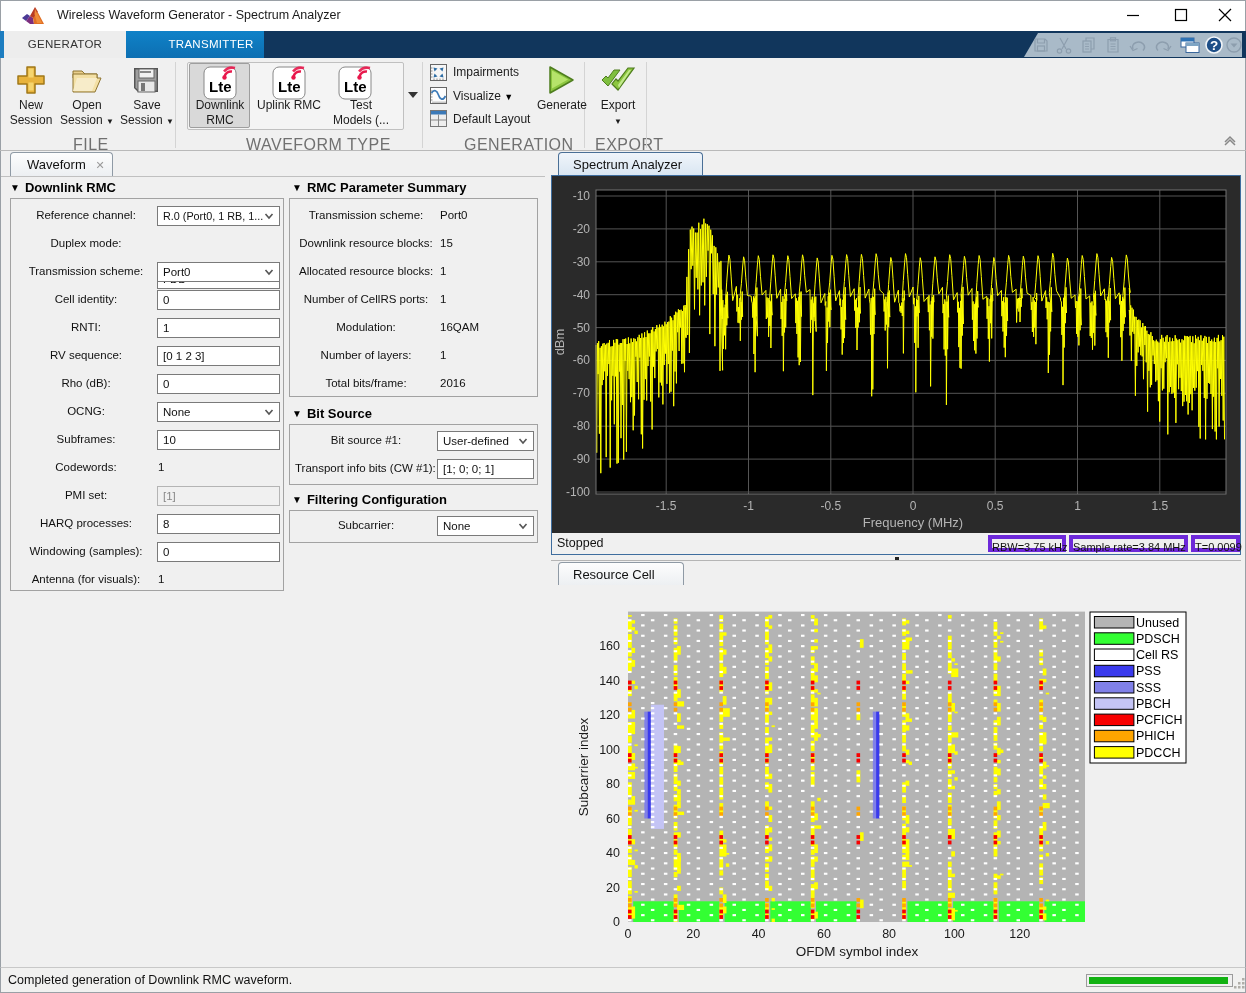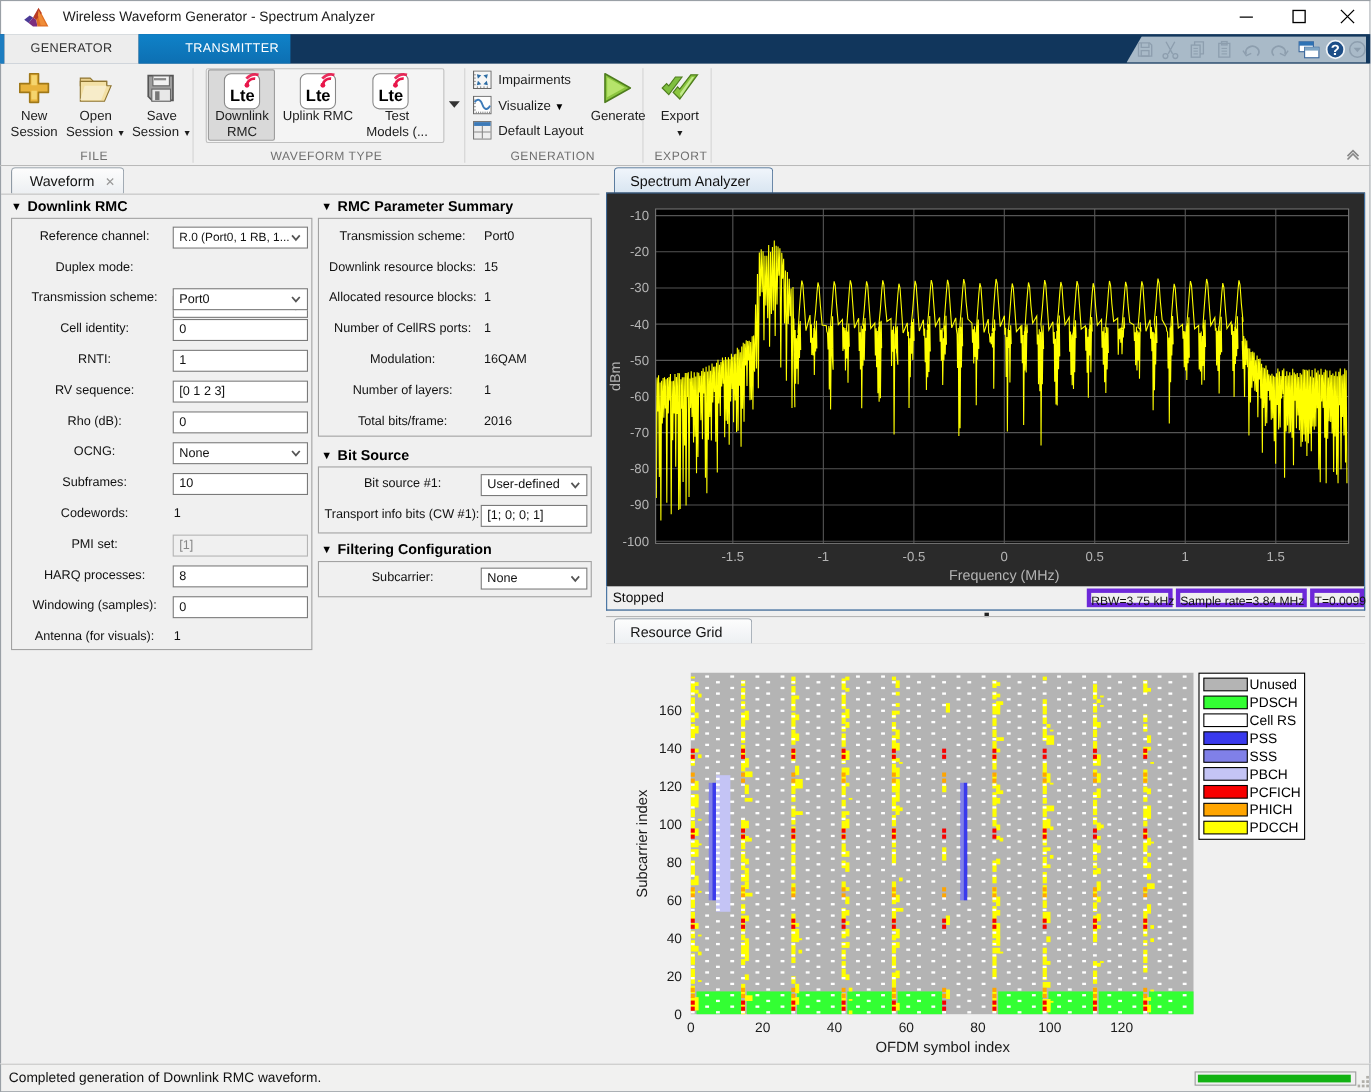--- a/index.html
+++ b/index.html
@@ -10,21 +10,21 @@
 #titlebar { left:0; top:0; width:1246px; height:31px; background:#ffffff; border:1px solid #9aa0a6; border-bottom:none; }
 #title-text { left:57px; top:8px; font-size:12.5px; color:#1a1a1a; }
 .winbtn { top:6px; width:18px; height:18px; }
 
 #tabrow { left:0; top:31px; width:1246px; height:27px; background:#11365c; }
 #tab-generator { left:4px; top:0; width:122px; height:27px; background:#ededed; color:#333; font-size:11.5px; text-align:center; line-height:27px; letter-spacing:0.3px; }
 #tab-transmitter { left:126px; top:0; width:138px; height:27px; background:linear-gradient(#0f82c8,#0d6fb2); color:#fff; font-size:11.5px; text-align:center; line-height:27px; letter-spacing:0.3px;padding-left:32px; }
 #qab { right:4px; top:2px; width:218px; height:24px; background:#a9bac8; clip-path:polygon(14px 0, 100% 0, 100% 100%, 0 100%); }
 
 #ribbon { left:0; top:58px; width:1246px; height:93px; background:#f0f0f0; border-left:1px solid #9aa0a6; border-right:1px solid #9aa0a6; }
-#ribbon .seclabel { position:absolute; top:78px; font-size:11px; color:#707070; letter-spacing:0.5px; }
+#ribbon .seclabel { position:absolute; top:78px; font-size:16px; color:#707070; letter-spacing:0.5px; }
 #ribbon .vsep { position:absolute; top:4px; height:86px; width:1px; background:#d4d4d4; }
 .btnlabel { position:absolute; font-size:12px; color:#1c1c1c; text-align:center; line-height:15px; }
 #wtbox { left:186px; top:4px; width:217px; height:68px; border:1px solid #c0c0c0; background:#f4f4f4; border-radius:2px; }
 
 #mainarea { left:0; top:151px; width:1246px; height:816px; background:#f0f0f0; border-left:1px solid #9aa0a6; border-right:1px solid #9aa0a6; }
 
 .doctab { position:absolute; height:24px; background:linear-gradient(#fdfdfd,#eceff2); border:1px solid #8f9aa5; border-bottom:none; border-radius:4px 4px 0 0; font-size:13px; color:#111; }
 
 .grp { position:absolute; border:1px solid #a2a2a2; }
 .hdr { position:absolute; font-size:13px; font-weight:bold; color:#000; }
@@ -341,21 +341,21 @@
   <span style="position:absolute;left:5px;top:3px">Stopped</span>
   <div class="sfield" style="left:436px;width:78px">RBW=3.75 kHz</div>
   <div class="sfield" style="left:517px;width:119px">Sample rate=3.84 MHz</div>
   <div class="sfield" style="left:639px;width:49px">T=0.0099</div>
 </div>
 <div class="abs" style="left:893px;top:556px;width:7px;height:6px;background:#f0f0f0">
     <div style="position:absolute;left:2px;top:1px;width:4px;height:4px;background:#222"></div>
   </div>
 <div class="abs" style="left:551px;top:560px;width:690px;height:1px;background:#b5b5b5"></div>
 
-<div class="abs doctab" style="left:558px;top:562px;width:126px;line-height:23px;"><span style="margin-left:14px">Resource Grid</span></div>
+<div class="abs doctab" style="left:558px;top:562px;width:126px;line-height:23px;"><span style="margin-left:14px">Resource Cell</span></div>
 <div class="abs" style="left:551px;top:585px;width:690px;height:1px;background:#b5b5b5"></div>
 <div class="abs" id="gridpanel">
     <svg width="691" height="380" style="position:absolute;left:0;top:0">
       <rect x="0" y="0" width="691" height="380" fill="#f0f0f0"></rect>
       <rect x="77" y="26.6" width="457.0" height="310.4" fill="#b4b4b4"></rect>
       <rect x="82.2" y="316.3" width="40.5" height="20.7" fill="#33ff33"></rect>
       <rect x="127.9" y="316.3" width="40.5" height="20.7" fill="#33ff33"></rect>
       <rect x="173.6" y="316.3" width="40.5" height="20.7" fill="#33ff33"></rect>
       <rect x="219.3" y="316.3" width="40.5" height="20.7" fill="#33ff33"></rect>
       <rect x="265.0" y="316.3" width="40.5" height="20.7" fill="#33ff33"></rect>

